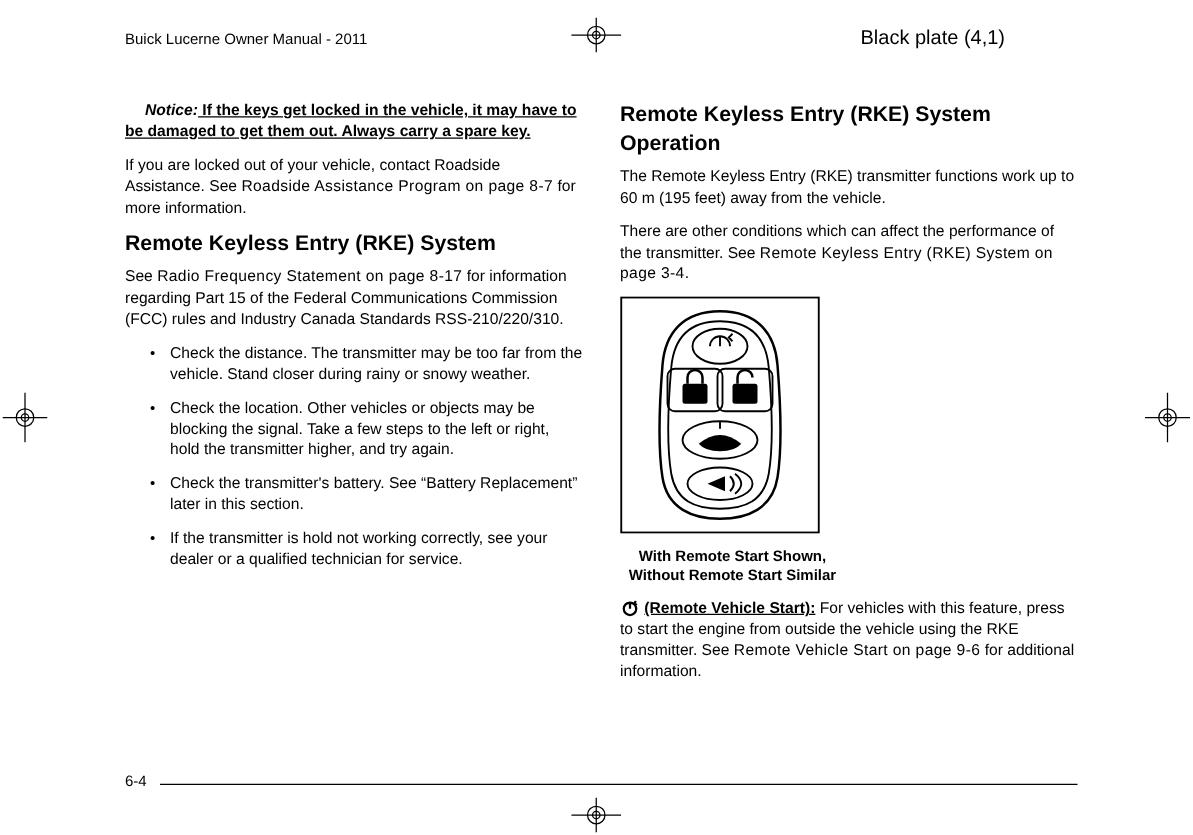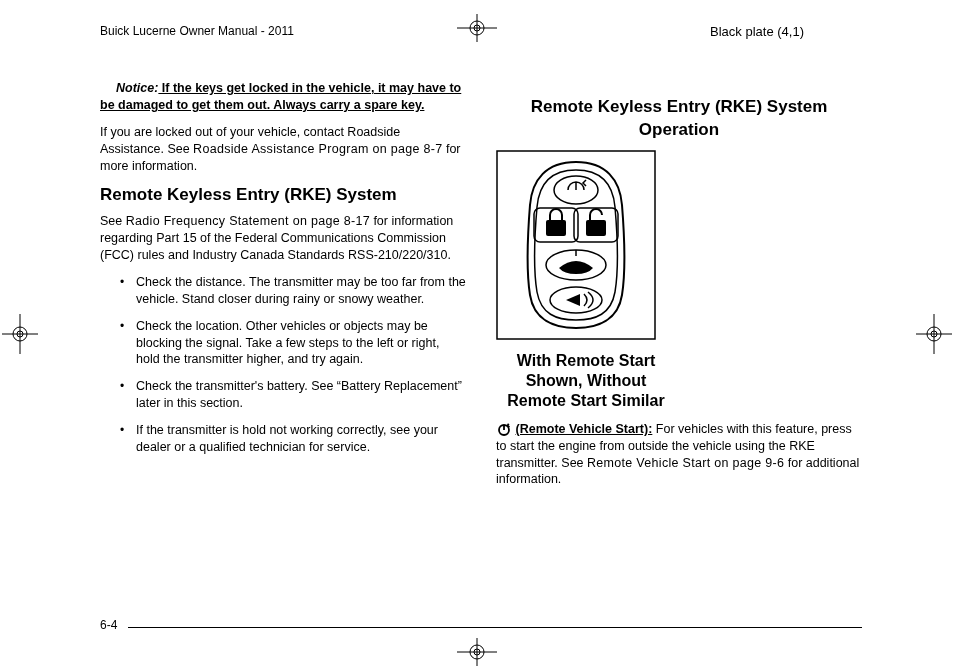--- a/index.html
+++ b/index.html
@@ -10,36 +10,36 @@
   .reg-mark { position: absolute; }
   .reg-mark svg { display: block; }
   .reg-top { left: 50%; top: 14px; transform: translateX(-50%); }
   .reg-bottom { left: 50%; bottom: 2px; transform: translateX(-50%); }
   .reg-left { left: 2px; top: 50%; transform: translateY(-50%); }
   .reg-right { right: 2px; top: 50%; transform: translateY(-50%); }
 
   
   .runhead { position: absolute; top: 20px; left: 0; right: 0; height: 22px; display: flex; align-items: center; }
   .runhead .title { margin-left: 100px; font-size: 12px; }
-  .runhead .plate { position: absolute; right: 150px; font-size: 13px; }
+  .runhead .plate { position: absolute; right: 150px; font-size: 16px; }
 
   
   .body-area { position: absolute; top: 80px; left: 100px; right: 92px; bottom: 60px; display: flex; gap: 30px; }
   .col { flex: 1; font-size: 12.5px; line-height: 1.35; }
   .col p { margin: 0 0 10px 0; }
   .col h2 { font-size: 17px; font-weight: bold; margin: 10px 0 6px 0; }
   .notice { font-style: italic; font-weight: bold; margin-left: 16px; }
   .bold { font-weight: bold; text-decoration: underline; }
   .refital { letter-spacing: 0.3px; }
   ul.bullets { list-style: none; margin: 4px 0 0 20px; }
   ul.bullets li { position: relative; margin: 0 0 10px 0; padding-left: 16px; }
   ul.bullets li::before { content: "•"; position: absolute; left: 0; top: 0; font-size: 12px; }
 
   .fob-figure { margin: 8px 0 6px 0; }
-  .fob-caption { font-size: 16px; font-weight: bold; text-align: center; width: 180px; margin-bottom: 10px; line-height: 1.25; }
+  .fob-caption { font-size: 12px; font-weight: bold; text-align: center; width: 180px; margin-bottom: 10px; line-height: 1.25; }
 
   .glyph-arrow { position: relative; top: 2px; }
 
   .pagenum { position: absolute; left: 100px; bottom: 36px; font-size: 12px; }
   .bottom-rule { position: absolute; left: 128px; right: 92px; bottom: 40px; border-top: 1px solid #000; }
 </style>
 </head>
 <body>
 <div class="page">
 
@@ -96,21 +96,25 @@
     </p>
     <ul class="bullets">
       <li>Check the distance. The transmitter may be too far from the vehicle. Stand closer during rainy or snowy weather.</li>
       <li>Check the location. Other vehicles or objects may be blocking the signal. Take a few steps to the left or right, hold the transmitter higher, and try again.</li>
       <li>Check the transmitter's battery. See “Battery Replacement” later in this section.</li>
       <li>If the transmitter is hold not working correctly, see your dealer or a qualified technician for service.</li>
     </ul>
   </div>
 
   <div class="col">
-    <h2 style="margin-top:16px;text-align:center;">Remote Keyless Entry (RKE) System Operation</h2>
+    <h2 style="margin-top:1px;">Remote Keyless Entry (RKE) System Operation</h2>
+    <p>The Remote Keyless Entry (RKE) transmitter functions work up to 60 m (195 feet) away from the vehicle.</p>
+    <p>
+      <span>There are other conditions which can affect the performance of the transmitter. See </span><span class="refital">Remote Keyless Entry (RKE) System on page 3‑4</span><span>.</span>
+    </p>
 
     <div class="fob-figure">
       <svg width="160" height="190" viewBox="0 0 160 190">
         <rect x="1" y="1" width="158" height="188" fill="none" stroke="#000" stroke-width="1.5"></rect>
 
         <path d="M80 12 C50 12 36 30 34 55 C32 80 30 120 34 145 C38 170 58 178 80 178 C102 178 122 170 126 145 C130 120 128 80 126 55 C124 30 110 12 80 12 Z" fill="none" stroke="#000" stroke-width="2"></path>
         <path d="M80 20 C54 20 43 35 41 57 C39 80 37 118 41 142 C45 164 60 170 80 170 C100 170 115 164 119 142 C123 118 121 80 119 57 C117 35 106 20 80 20 Z" fill="none" stroke="#000" stroke-width="1.5"></path>
 
         <ellipse cx="80" cy="40" rx="22" ry="14" fill="none" stroke="#000" stroke-width="1.5"></ellipse>
         <path d="M72 40 a8 8 0 1 1 16 0 M80 32 l0 8 M90 36 l-3 -3 l3 -3" fill="none" stroke="#000" stroke-width="1.5"></path>

